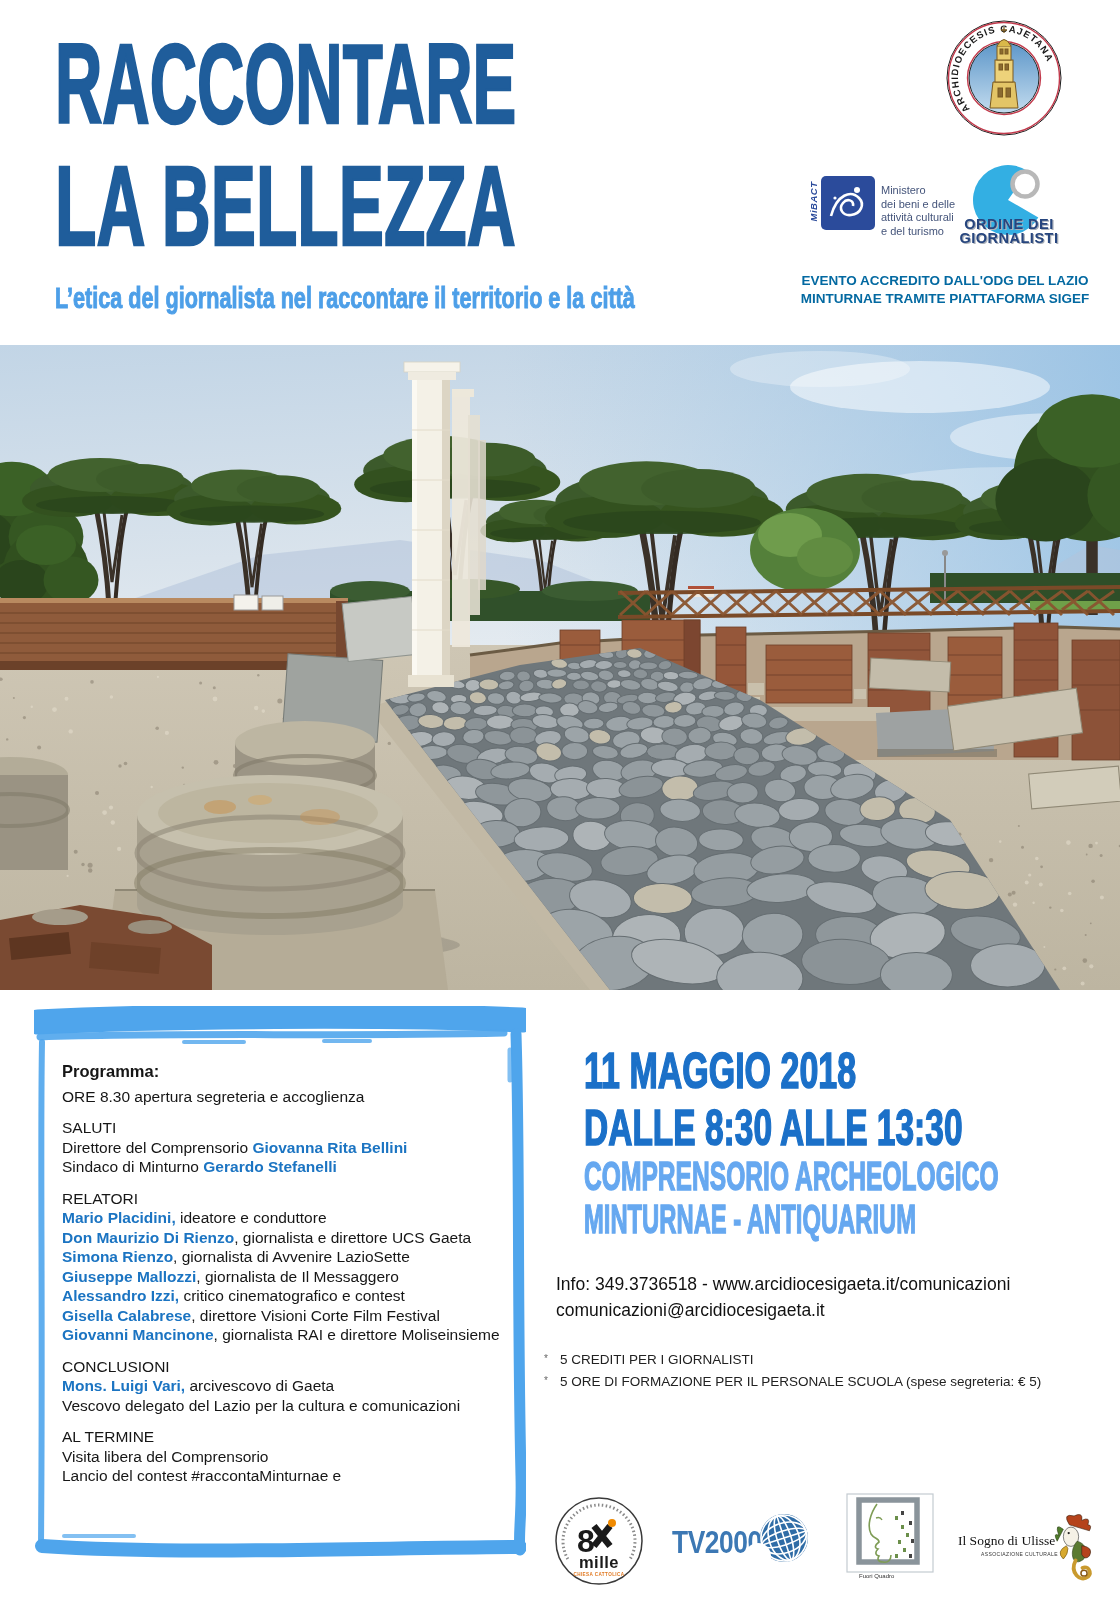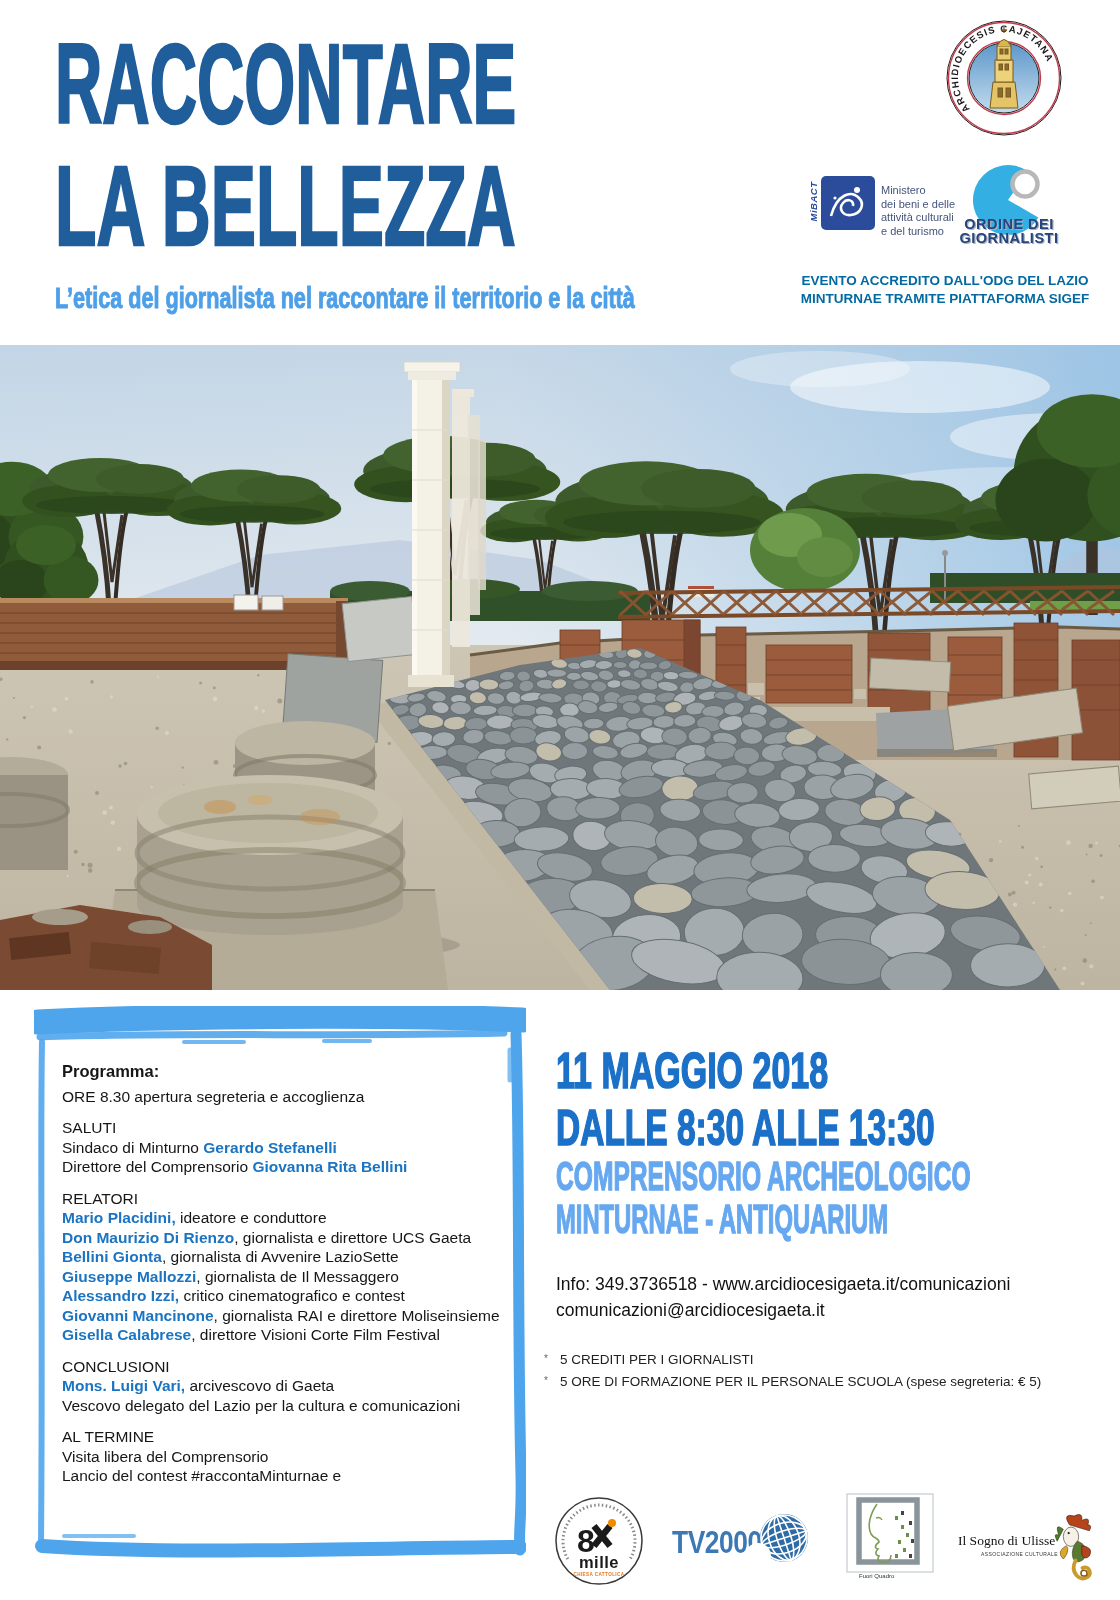--- a/index.html
+++ b/index.html
@@ -26,21 +26,21 @@
   
   .program-box{left:34px;top:1006px;width:492px;height:552px;}
   .program-content{position:absolute;left:28px;top:56px;width:450px;font-size:15.5px;
                    line-height:19.5px;color:#161616;}
   .phead{font-weight:700;font-size:16.5px;margin:0 0 5px 0;}
   .psec{margin-top:12px;}
   .pline{white-space:nowrap;}
   .pname{color:#1B74C2;font-weight:700;}
 
   
-  .ev{left:556px;font-weight:700;line-height:1;}
+  .ev{left:584px;font-weight:700;line-height:1;}
   .ev-dt{font-size:50px;color:#1B70C8;-webkit-text-stroke:1.6px #1B70C8;}
   .ev-ven{font-size:41px;color:#66A8F0;-webkit-text-stroke:1.4px #66A8F0;}
   .info{left:556px;top:1272px;font-size:17.5px;line-height:25.5px;color:#111;}
   .notes{left:544px;top:1348px;font-size:13.5px;line-height:21px;color:#222;}
   .notes .b{display:inline-block;width:16px;color:#666;font-size:10px;vertical-align:2px;}
 
   
   .ulisse-text{left:958px;top:1533px;width:100px;}
   .ulisse-label{font-family:"Liberation Serif","DejaVu Serif",serif;font-size:13.5px;
                 color:#111;white-space:nowrap;}
@@ -696,33 +696,33 @@
       <path d="M30,530 h70" stroke-width="4" opacity="0.7"></path>
       <path d="M476,44 v30" stroke-width="5" opacity="0.7"></path>
     </g>
   </svg>
   <div class="program-content">
     <p class="phead">Programma:</p>
     <div class="pline">ORE 8.30 apertura segreteria e accoglienza</div>
 
     <div class="psec">
       <div class="pline">SALUTI</div>
+      <div class="pline"><span>Direttore del Comprensorio </span><span class="pname">Giovanna Rita Bellini</span><span></span></div>
       <div class="pline"><span>Sindaco di Minturno </span><span class="pname">Gerardo Stefanelli</span><span></span></div>
-      <div class="pline"><span>Direttore del Comprensorio </span><span class="pname">Giovanna Rita Bellini</span><span></span></div>
     </div>
 
     <div class="psec">
       <div class="pline">RELATORI</div>
       <div class="pline"><span></span><span class="pname">Mario Placidini,</span><span> ideatore e conduttore</span></div>
       <div class="pline"><span></span><span class="pname">Don Maurizio Di Rienzo</span><span>,  giornalista e direttore UCS Gaeta</span></div>
-      <div class="pline"><span></span><span class="pname">Bellini Gionta</span><span>, giornalista di Avvenire LazioSette</span></div>
+      <div class="pline"><span></span><span class="pname">Simona Rienzo</span><span>, giornalista di Avvenire LazioSette</span></div>
       <div class="pline"><span></span><span class="pname">Giuseppe Mallozzi</span><span>, giornalista de Il Messaggero</span></div>
       <div class="pline"><span></span><span class="pname">Alessandro Izzi,</span><span> critico cinematografico e contest</span></div>
+      <div class="pline"><span></span><span class="pname">Gisella Calabrese</span><span>, direttore Visioni Corte Film Festival</span></div>
       <div class="pline"><span></span><span class="pname">Giovanni Mancinone</span><span>, giornalista RAI e direttore Moliseinsieme</span></div>
-      <div class="pline"><span></span><span class="pname">Gisella Calabrese</span><span>, direttore Visioni Corte Film Festival</span></div>
     </div>
 
     <div class="psec">
       <div class="pline">CONCLUSIONI</div>
       <div class="pline"><span></span><span class="pname">Mons. Luigi Vari,</span><span> arcivescovo di Gaeta</span></div>
       <div class="pline"><span>Vescovo delegato del Lazio per la cultura e comunicazioni</span><span class="pname"></span><span></span></div>
     </div>
 
     <div class="psec">
       <div class="pline">AL TERMINE</div>

